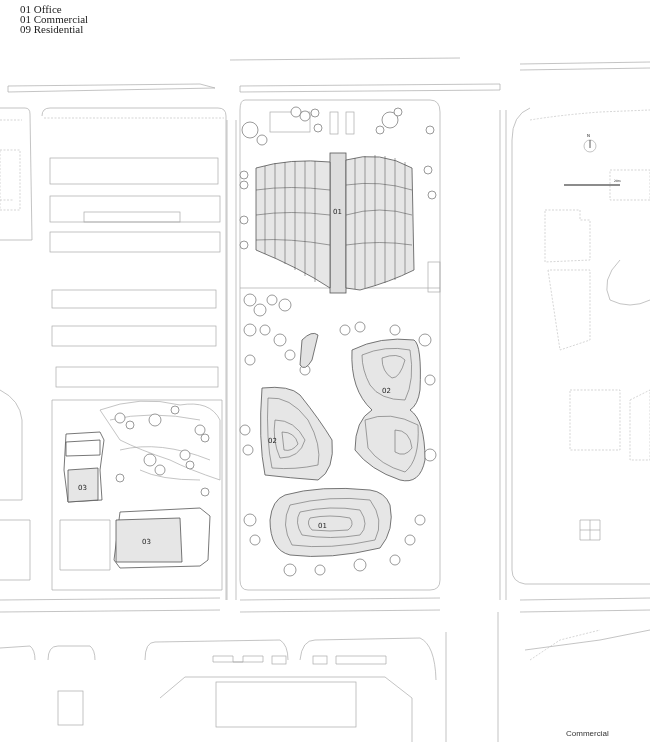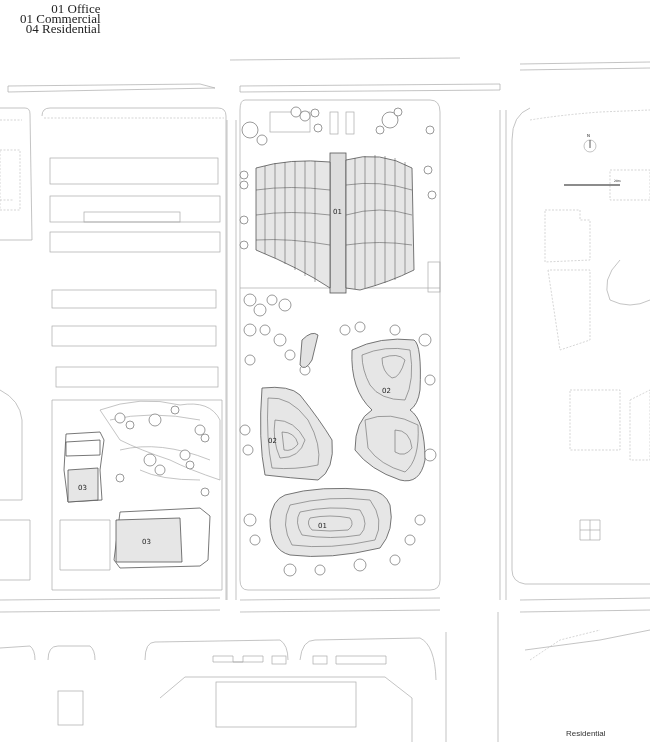--- a/index.html
+++ b/index.html
@@ -1,35 +1,35 @@
 <!DOCTYPE html>
 <html><head>
 <meta charset="utf-8">
 <style>
   html,body{margin:0;padding:0;background:#fff;}
   body{width:650px;height:742px;position:relative;overflow:hidden;font-family:"Liberation Sans",sans-serif;}
-  #legend{position:absolute;left:20px;top:4px;font-family:"Liberation Serif",serif;font-size:13px;line-height:10px;color:#222;text-align:right;}
+  #legend{position:absolute;left:20px;top:4px;font-family:"Liberation Serif",serif;font-size:11px;line-height:10px;color:#222;}
   #legend div{white-space:nowrap;}
   #caption{position:absolute;left:566px;top:729px;font-size:8px;color:#333;}
   svg{position:absolute;left:0;top:0;}
   .ln{fill:none;stroke:#aaa;stroke-width:0.7;}
   .lnd{fill:none;stroke:#bbb;stroke-width:0.6;stroke-dasharray:2 1.5;}
   .bld{fill:#e6e6e6;stroke:#555;stroke-width:0.8;}
   .fac{fill:none;stroke:#444;stroke-width:0.5;}
   .tree{fill:#fff;stroke:#555;stroke-width:0.6;}
   .lbl{font-family:"DejaVu Sans",sans-serif;font-size:7px;fill:#222;}
   .contour{fill:none;stroke:#666;stroke-width:0.6;}
 </style>
 </head>
 <body>
 
 <div id="legend">
   <div>01 Office</div>
   <div>01 Commercial</div>
-  <div>04 Residential</div>
+  <div>09 Residential</div>
 </div>
 
 <svg width="650" height="742" viewBox="0 0 650 742">
 
   <g>
     <path class="ln" d="M8,86 L200,84 L215,88 L8,92 Z"></path>
     <path class="ln" d="M240,86 L500,84 L500,90 L240,92 Z"></path>
     <path class="ln" d="M520,64 L650,62 M520,70 L650,68"></path>
     <path class="ln" d="M230,60 L460,58"></path>
     <line class="ln" x1="236" y1="120" x2="236" y2="600"></line>
@@ -225,13 +225,13 @@
     <rect class="ln" x="272" y="656" width="14" height="8"></rect>
     <rect class="ln" x="313" y="656" width="14" height="8"></rect>
     <path class="ln" d="M336,656 h50 v8 h-50 z"></path>
     <line class="ln" x1="446" y1="632" x2="446" y2="742"></line>
     <line class="ln" x1="498" y1="612" x2="498" y2="742"></line>
     <path class="ln" d="M525,650 L600,640 L650,630"></path>
     <path class="lnd" d="M530,660 L560,640 L600,630"></path>
   </g>
 </svg>
 
-<div id="caption">Residential</div>
+<div id="caption">Commercial</div>
 
 </body></html>

